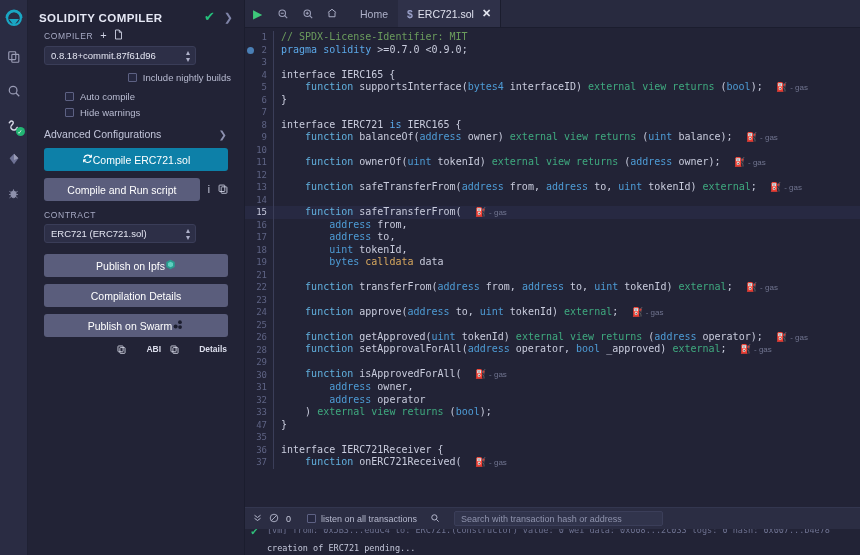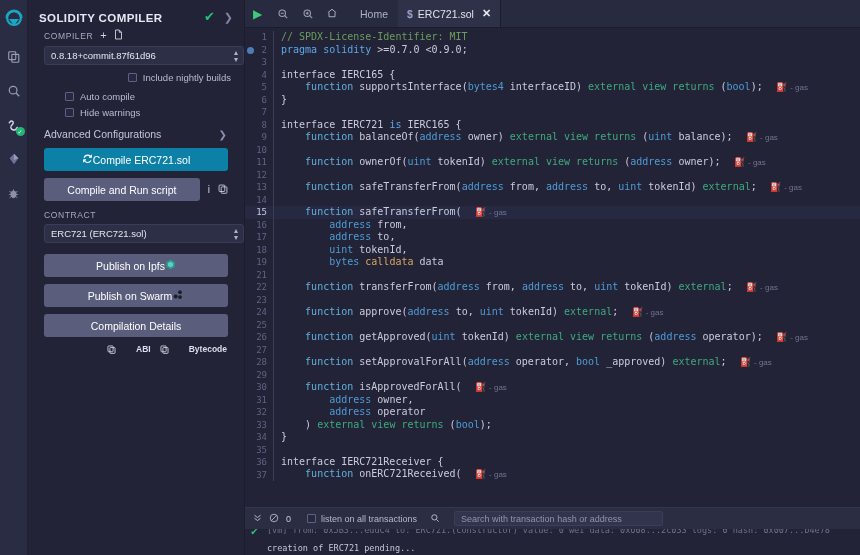--- a/index.html
+++ b/index.html
@@ -68,21 +68,21 @@
   }
   .mini-ic { color: #cfd2e4; font-size: 11px; line-height: 1; }
 
   .select {
     position: relative;
     background: #2d2f47;
     border: 1px solid #3a3d58;
     border-radius: 3px;
     height: 19px;
     margin: 0 0 0 5px;
-    width: 200px;
+    width: 152px;
     display: flex; align-items: center;
     padding: 0 6px;
     font-size: 9.5px; color: #e4e6f2;
   }
   .select .spin {
     position: absolute; right: 5px; top: 50%; transform: translateY(-50%);
     font-size: 8px; color: #aeb1c9; line-height: 7px; text-align: center;
   }
 
   .chk-row {
@@ -364,48 +364,48 @@
       <div class="btn btn-grey">
         <span>Publish on Ipfs</span>
         <span>
           <svg width="11" height="11" viewBox="0 0 14 14">
             <path d="M7 .8l5.4 3.1v6.2L7 13.2 1.6 10.1V3.9z" fill="#2a9d8f"></path>
             <path d="M7 3.4l3.2 1.8v3.6L7 10.6 3.8 8.8V5.2z" fill="#5fcfc0"></path>
           </svg>
         </span>
       </div>
       <div class="btn btn-grey">
+        <span>Compilation Details</span>
+      </div>
+      <div class="btn btn-grey">
         <span>Publish on Swarm</span>
         <span>
           <svg width="12" height="11" viewBox="0 0 14 14" fill="#1b1d2e">
             <circle cx="9.5" cy="4" r="2.4"></circle>
               <circle cx="4" cy="9.6" r="2.6"></circle>
               <circle cx="9.6" cy="10.2" r="2.4"></circle>
           </svg>
         </span>
       </div>
-      <div class="btn btn-grey">
-        <span>Compilation Details</span>
-      </div>
     </div>
 
     <div class="abi-row">
       <span class="g">
         <svg width="9" height="9" viewBox="0 0 14 14" fill="none" stroke="#dcdeec" stroke-width="1.3">
           <rect x="1.5" y="1.5" width="8" height="9" rx="1"></rect>
             <rect x="4.5" y="4" width="8" height="9" rx="1"></rect>
         </svg>
         <span>ABI</span>
       </span>
       <span class="g">
         <svg width="9" height="9" viewBox="0 0 14 14" fill="none" stroke="#dcdeec" stroke-width="1.3">
           <rect x="1.5" y="1.5" width="8" height="9" rx="1"></rect>
             <rect x="4.5" y="4" width="8" height="9" rx="1"></rect>
         </svg>
-        <span>Bytecode</span>
+        <span>Details</span>
       </span>
     </div>
 
   </div>
 
   <div class="editor-col">
 
     <div class="tabbar">
       <div class="tb-ic play">▶</div>
       <div class="tb-ic">
@@ -459,28 +459,27 @@
           <div class="ln"><div class="gutter">16</div><div class="guide"></div><div class="codetxt">        <span class="k-type">address</span><span class="k-id"> from,</span></div></div>
           <div class="ln"><div class="gutter">17</div><div class="guide"></div><div class="codetxt">        <span class="k-type">address</span><span class="k-id"> to,</span></div></div>
           <div class="ln"><div class="gutter">18</div><div class="guide"></div><div class="codetxt">        <span class="k-type">uint</span><span class="k-id"> tokenId,</span></div></div>
           <div class="ln"><div class="gutter">19</div><div class="guide"></div><div class="codetxt">        <span class="k-type">bytes</span><span class="k-id"> </span><span class="k-str">calldata</span><span class="k-id"> data</span></div></div>
           <div class="ln"><div class="gutter">21</div><div class="guide"></div><div class="codetxt"></div></div>
           <div class="ln"><div class="gutter">22</div><div class="guide"></div><div class="codetxt">    <span class="k-fn">function</span><span class="k-id"> transferFrom(</span><span class="k-type">address</span><span class="k-id"> from, </span><span class="k-type">address</span><span class="k-id"> to, </span><span class="k-type">uint</span><span class="k-id"> tokenId) </span><span class="k-mod">external</span><span class="k-id">;</span><span class="gas"><span class="gi">⛽</span> - gas</span></div></div>
           <div class="ln"><div class="gutter">23</div><div class="guide"></div><div class="codetxt"></div></div>
           <div class="ln"><div class="gutter">24</div><div class="guide"></div><div class="codetxt">    <span class="k-fn">function</span><span class="k-id"> approve(</span><span class="k-type">address</span><span class="k-id"> to, </span><span class="k-type">uint</span><span class="k-id"> tokenId) </span><span class="k-mod">external</span><span class="k-id">;</span><span class="gas"><span class="gi">⛽</span> - gas</span></div></div>
           <div class="ln"><div class="gutter">25</div><div class="guide"></div><div class="codetxt"></div></div>
           <div class="ln"><div class="gutter">26</div><div class="guide"></div><div class="codetxt">    <span class="k-fn">function</span><span class="k-id"> getApproved(</span><span class="k-type">uint</span><span class="k-id"> tokenId) </span><span class="k-mod">external view returns</span><span class="k-id"> (</span><span class="k-type">address</span><span class="k-id"> operator);</span><span class="gas"><span class="gi">⛽</span> - gas</span></div></div>
-          <div class="ln"><div class="gutter">27</div><div class="guide"></div><div class="codetxt"></div></div>
           <div class="ln"><div class="gutter">28</div><div class="guide"></div><div class="codetxt">    <span class="k-fn">function</span><span class="k-id"> setApprovalForAll(</span><span class="k-type">address</span><span class="k-id"> operator, </span><span class="k-type">bool</span><span class="k-id"> _approved) </span><span class="k-mod">external</span><span class="k-id">;</span><span class="gas"><span class="gi">⛽</span> - gas</span></div></div>
           <div class="ln"><div class="gutter">29</div><div class="guide"></div><div class="codetxt"></div></div>
           <div class="ln"><div class="gutter">30</div><div class="guide"></div><div class="codetxt">    <span class="k-fn">function</span><span class="k-id"> isApprovedForAll(</span><span class="gas"><span class="gi">⛽</span> - gas</span></div></div>
           <div class="ln"><div class="gutter">31</div><div class="guide"></div><div class="codetxt">        <span class="k-type">address</span><span class="k-id"> owner,</span></div></div>
           <div class="ln"><div class="gutter">32</div><div class="guide"></div><div class="codetxt">        <span class="k-type">address</span><span class="k-id"> operator</span></div></div>
           <div class="ln"><div class="gutter">33</div><div class="guide"></div><div class="codetxt">    <span class="k-id">) </span><span class="k-mod">external view returns</span><span class="k-id"> (</span><span class="k-type">bool</span><span class="k-id">);</span></div></div>
-          <div class="ln"><div class="gutter">34</div><div class="guide"></div><div class="codetxt"><span class="k-id">}</span></div></div>
+          <div class="ln"><div class="gutter">47</div><div class="guide"></div><div class="codetxt"><span class="k-id">}</span></div></div>
           <div class="ln"><div class="gutter">35</div><div class="guide"></div><div class="codetxt"></div></div>
           <div class="ln"><div class="gutter">36</div><div class="guide"></div><div class="codetxt"><span class="k-id">interface IERC721Receiver {</span></div></div>
           <div class="ln"><div class="gutter">37</div><div class="guide"></div><div class="codetxt">    <span class="k-fn">function</span><span class="k-id"> onERC721Received(</span><span class="gas"><span class="gi">⛽</span> - gas</span></div></div>
         </div>
     </div>
 
     <div class="term">
       <div class="term-bar">
         <span class="ic">
           <svg width="9" height="9" viewBox="0 0 12 12" fill="none" stroke="#b9bcd1" stroke-width="1.3">

